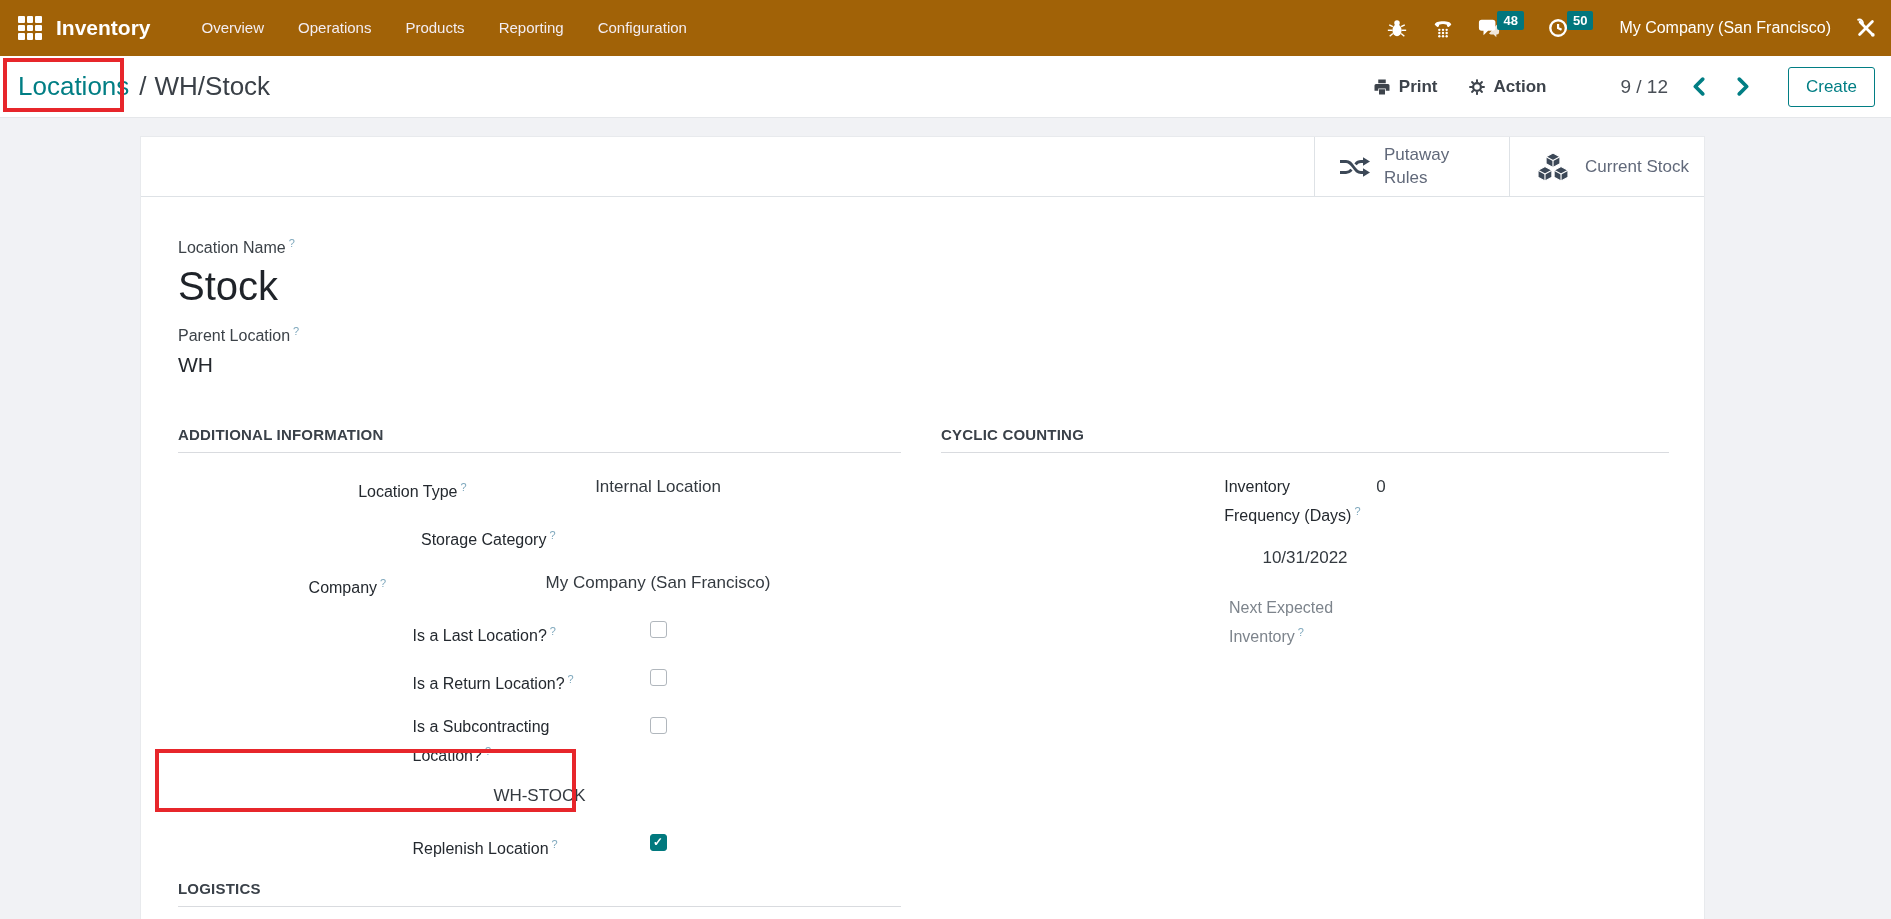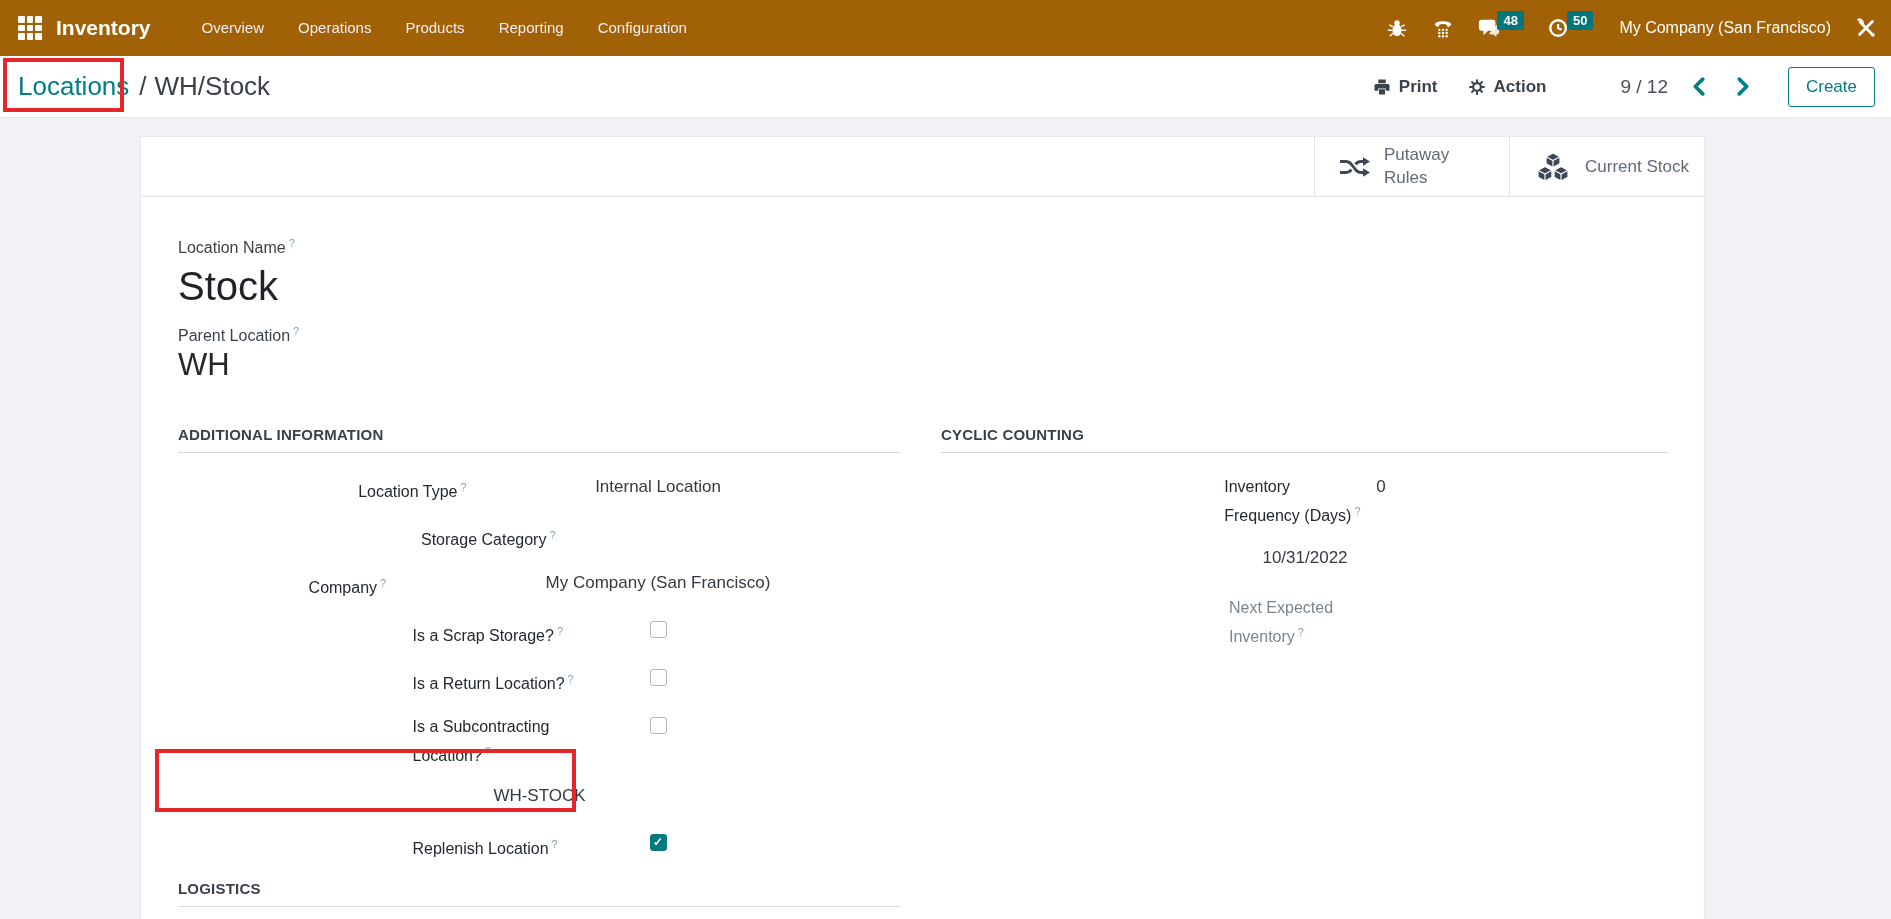--- a/index.html
+++ b/index.html
@@ -67,21 +67,21 @@
     color:#61697a; font-size:17px; background:#fff; }
   .smart-btn svg { flex:none; color:#3c4857; }
   .smart-label-wrap { width:88px; line-height:1.35; }
   .smart-label-line { white-space:nowrap; }
 
   
   .form { padding:40px 0 0 37px; }
   .field-label { font-size:16px; color:#3c4248; }
   sup.help { color:#7fa8bd; font-size:11px; margin-left:3px; cursor:pointer; }
   .title-name { font-size:40px; line-height:46px; color:#1f2329; margin:6px 0 16px; cursor:text; }
-  .title-parent { font-size:31px; line-height:30px; color:#24282d; margin-top:4px; cursor:text; }
+  .title-parent { font-size:21px; line-height:30px; color:#24282d; margin-top:4px; cursor:text; }
 
   .groups { display:flex; gap:40px; margin-top:46px; }
   .group-left { width:723px; }
   .group-right { width:728px; }
   .group-title { font-size:15px; font-weight:700; letter-spacing:.2px; color:#3a4149;
     padding-bottom:9px; border-bottom:1px solid #d9dbdf; margin-bottom:22px; }
   .o-row { display:flex; margin-bottom:16px; min-height:32px;justify-content:center; }
   .o-label { width:237px; padding-right:30px; flex:none;
     font-size:16px; font-weight:500; color:#24292f; line-height:24px; }
   .group-right .o-label { width:152px; padding-right:8px; }
@@ -288,21 +288,21 @@
           <div class="o-label"><span>Storage Category</span><sup class="help">?</sup></div>
           <div class="o-value"></div>
         </div>
 
         <div class="o-row">
           <div class="o-label"><span>Company</span><sup class="help">?</sup></div>
           <div class="o-value">My Company (San Francisco)</div>
         </div>
 
         <div class="o-row">
-          <div class="o-label"><span>Is a Scrap Storage?</span><sup class="help">?</sup></div>
+          <div class="o-label"><span>Is a Last Location?</span><sup class="help">?</sup></div>
           <div class="checkbox"></div>
         </div>
 
         <div class="o-row">
           <div class="o-label"><span>Is a Return Location?</span><sup class="help">?</sup></div>
           <div class="checkbox"></div>
         </div>
 
         <div class="o-row">
           <div class="o-label"><span>Is a Subcontracting Location?</span><sup class="help">?</sup></div>

